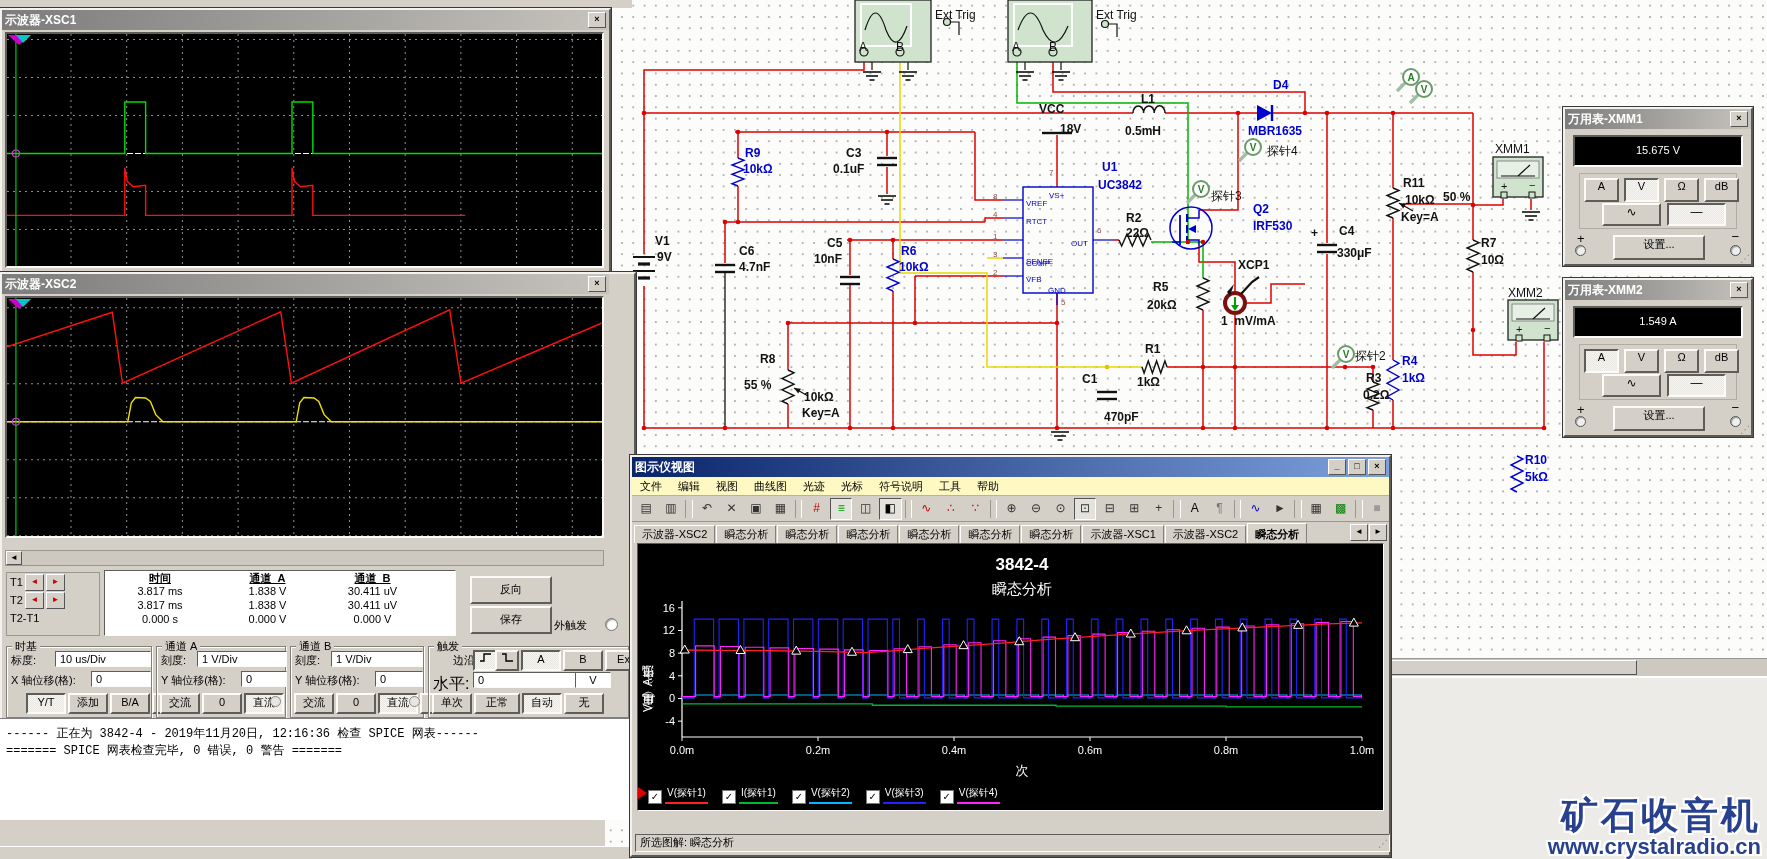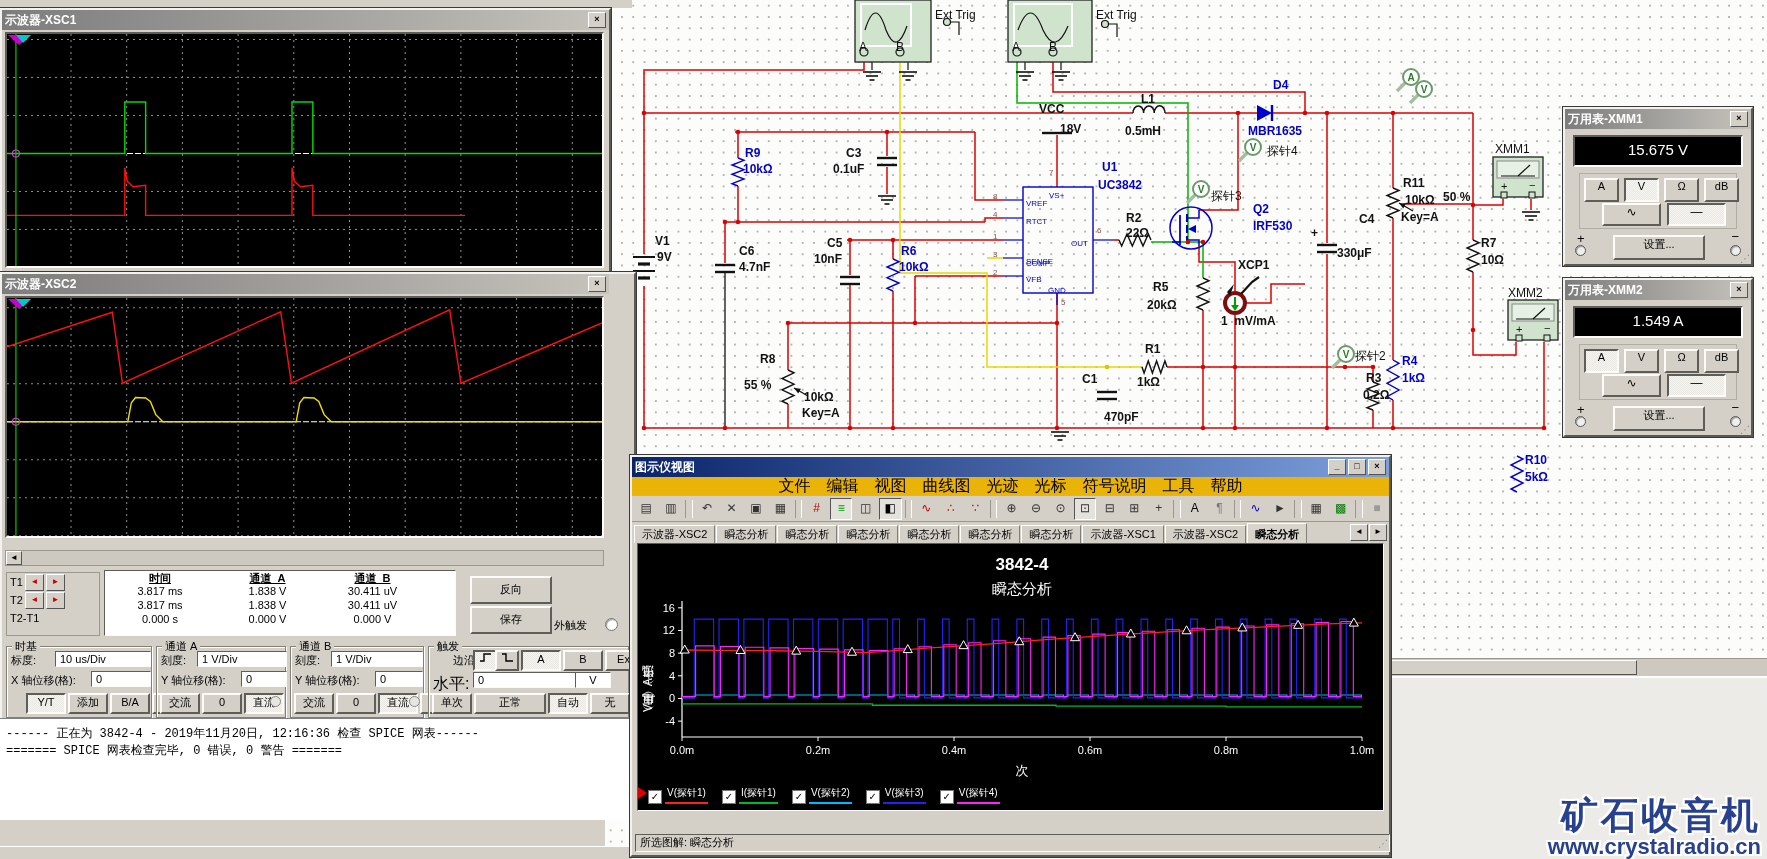--- a/index.html
+++ b/index.html
@@ -29,21 +29,21 @@
   .tcl{position:absolute;left:4px;top:2px;width:92px;height:62px;border:1px solid #9a978f;background:#d4d0c8;}
   .tcl .trow{display:flex;align-items:center;height:18px;padding-left:3px;gap:2px;font-size:11px;}
   .arr{width:17px;height:15px;background:#d4d0c8;border:1px solid;border-color:#fff #555 #555 #fff;color:#c00;font-size:8px;line-height:13px;text-align:center;}
   .mlist{position:absolute;left:102px;top:0;width:350px;height:64px;background:#fff;border:1px solid;border-color:#5f5d58 #fdfbf7 #fdfbf7 #5f5d58;font-size:11px;}
   .mrow{display:flex;height:14px;}
   .mrow span{display:inline-block;text-align:center;}
   .mc1{width:110px}.mc2{width:105px}.mc3{width:105px}
   .mhdr{font-weight:bold;text-decoration:underline;}
   
   #grapher{position:absolute;left:630px;top:455px;width:757px;height:398px;}
-  .menubar{height:18px;display:flex;align-items:center;font-size:16px;color:#000;background:#eab308;border-bottom:1px solid #b5b2aa;justify-content:center;}
+  .menubar{height:18px;display:flex;align-items:center;font-size:11px;color:#000;background:#fef9c3;border-bottom:1px solid #b5b2aa;}
   .menubar span{padding:0 8px;}
   .toolbar{height:25px;display:flex;align-items:center;background:#d4d0c8;padding-left:2px;border-bottom:1px solid #9a978f;}
   .tbtn{width:22px;height:20px;margin:0 1px;background:#d4d0c8;border:1px solid #d4d0c8;font-size:12px;line-height:18px;text-align:center;}
   .tbtn.pressed{border-color:#555 #fff #fff #555;background:#e4e2dd;}
   .tsep{width:6px;height:18px;border-left:1px solid #9a978f;border-right:1px solid #fff;margin:0 2px;}
   .tabstrip{height:21px;display:flex;align-items:flex-end;background:#d4d0c8;padding-left:2px;position:relative;}
   .gtab{height:17px;line-height:17px;padding:0 7px;font-size:11px;background:#d4d0c8;
         border:1px solid #828078;border-bottom:none;border-top-color:#fff;border-left-color:#fff;margin-right:1px;white-space:nowrap;}
   .gtab.active{height:20px;line-height:20px;font-weight:bold;background:#d8d4cc;position:relative;top:1px;}
   .tabarrows{position:absolute;right:2px;bottom:2px;display:flex;gap:1px;}
@@ -64,21 +64,21 @@
            background-image:radial-gradient(#b3b3b3 0.9px,transparent 1px);background-size:11.3px 11.3px;}
   #clabels span{position:absolute;white-space:pre;}
   .lk{font-weight:bold;font-size:12px;color:#111;}
   .lb{font-weight:bold;font-size:12px;color:#0000cc;}
   .lp{font-size:8px;color:#0000cc;}
   .ln{font-size:8px;color:#8a5050;}
   .ls{font-size:12px;color:#111;}
   
   .mm{position:absolute;width:186px;height:155px;background:#d4d0c8;border:2px solid;border-color:#f4f2ee #5c5a55 #5c5a55 #f4f2ee;box-shadow:0 0 0 1px #3a3a3a;}
   .mmdisp{position:absolute;left:8px;top:26px;width:166px;height:28px;background:#000;color:#fff;
-          border:2px solid;border-color:#5f5d58 #fdfbf7 #fdfbf7 #5f5d58;font-size:15px;text-align:center;line-height:26px;}
+          border:2px solid;border-color:#5f5d58 #fdfbf7 #fdfbf7 #5f5d58;font-size:11px;text-align:center;line-height:26px;}
   .mmbtns{position:absolute;left:14px;top:64px;width:156px;height:54px;border:1px solid #b0ada5;}
   .mmrow1{position:absolute;top:4px;left:4px;display:flex;gap:5px;}
   .mmrow1 .btn{width:31px;height:20px;font-size:11px;}
   .mmrow2{position:absolute;top:29px;left:22px;display:flex;gap:6px;}
   .mmrow2 .btn{width:55px;height:19px;font-size:12px;line-height:15px;}
   .mmset{position:absolute;left:48px;top:126px;width:88px;height:21px;font-size:11px;}
   .term{position:absolute;width:9px;height:9px;border-radius:50%;border:1px solid #555;background:#efefef;box-shadow:inset 1px 1px 1px #999;}
   
   #logpanel{position:absolute;left:0;top:718px;width:632px;height:102px;background:#fff;border-top:1px solid #808080;
             font-family:"Liberation Mono",monospace;font-size:12px;padding:6px 0 0 6px;box-sizing:border-box;}
@@ -363,21 +363,21 @@
         <span class="lk" style="left: 532px; top: 375px;">1kΩ</span>
         <span class="ls" style="left: 750px; top: 348px;">探针2</span>
         <span class="lk" style="left: 761px; top: 371px;">R3</span>
         <span class="lk" style="left: 758px; top: 388px;">0.2Ω</span>
         <span class="lb" style="left: 797px; top: 354px;">R4</span>
         <span class="lb" style="left: 797px; top: 371px;">1kΩ</span>
         <span class="lk" style="left: 798px; top: 176px;">R11</span>
         <span class="lk" style="left: 800px; top: 193px;">10kΩ</span>
         <span class="lk" style="left: 796px; top: 210px;">Key=A</span>
         <span class="lk" style="left: 838px; top: 190px;">50 %</span>
-        <span class="lk" style="left: 734px; top: 212px; margin-left: 20px;">C4</span>
+        <span class="lk" style="left: 734px; top: 224px;">C4</span>
         <span class="lk" style="left: 732px; top: 246px;">330μF</span>
         <span class="lk" style="left: 706px; top: 226px;">+</span>
         <span class="lk" style="left: 876px; top: 236px;">R7</span>
         <span class="lk" style="left: 876px; top: 253px;">10Ω</span>
         <span class="ls" style="left: 890px; top: 142px;">XMM1</span>
         <span class="ls" style="left: 903px; top: 286px;">XMM2</span>
         <span class="lb" style="left: 920px; top: 453px;">R10</span>
         <span class="lb" style="left: 920px; top: 470px;">5kΩ</span>
         <span class="ls" style="left: 606px; top: 188px;">探针3</span>
         <span class="ls" style="left: 662px; top: 143px;">探针4</span>
@@ -580,21 +580,21 @@
       <div class="brow" style="position:absolute;left:92px;top:3px;display:flex;gap:2px;">
           <span class="btn sm pressed" style="min-width: 30px; height: 17px; line-height: 15px; padding: 0px 3px;">A</span>
           <span class="btn sm" style="min-width: 30px; height: 17px; line-height: 15px; padding: 0px 3px;">B</span>
           <span class="btn sm" style="min-width: 30px; height: 17px; line-height: 15px; padding: 0px 3px;">Ext</span>
         </div>
       <div style="position:absolute;left:4px;top:27px;font-size:16px;"><span>水平:</span></div>
       <span class="ibox" style="position:absolute;left:44px;top:25px;width:94px;">0</span>
       <span class="ibox" style="position:absolute;left:146px;top:25px;width:26px;text-align:center;">V</span>
       <div class="brow" style="position:absolute;left:3px;top:46px;display:flex;gap:2px;">
           <span class="btn sm" style="min-width: 30px; height: 17px; line-height: 15px; padding: 0px 3px;">单次</span>
-          <span class="btn sm" style="min-width: 30px; height: 17px; line-height: 15px; padding: 0px 19px;">正常</span>
+          <span class="btn sm" style="min-width: 30px; height: 17px; line-height: 15px; padding: 0px 6px;">正常</span>
           <span class="btn sm pressed" style="min-width: 30px; height: 17px; line-height: 15px; padding: 0px 3px;">自动</span>
           <span class="btn sm" style="min-width: 30px; height: 17px; line-height: 15px; padding: 0px 3px;">无</span>
         </div>
     </div>
   </div>
 
   <div id="logpanel">
     <div>------ 正在为 3842-4 - 2019年11月20日, 12:16:36 检查 SPICE 网表------</div>
     <div>======= SPICE 网表检查完毕, 0 错误, 0 警告 =======</div>
   </div>

